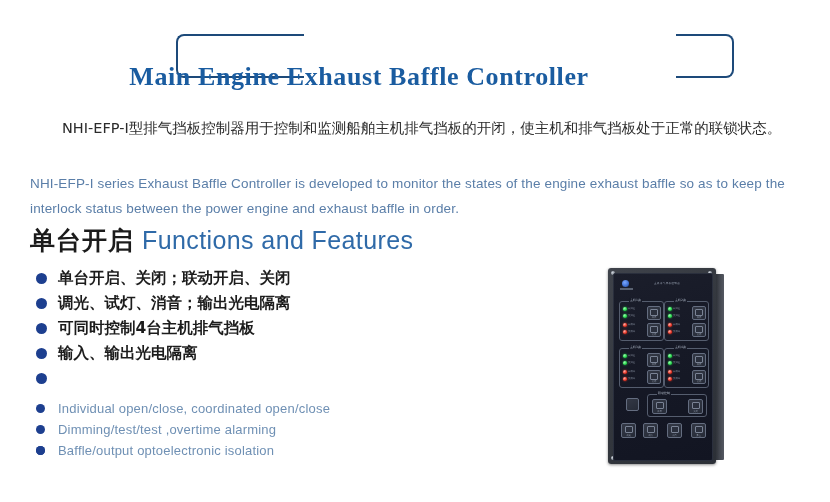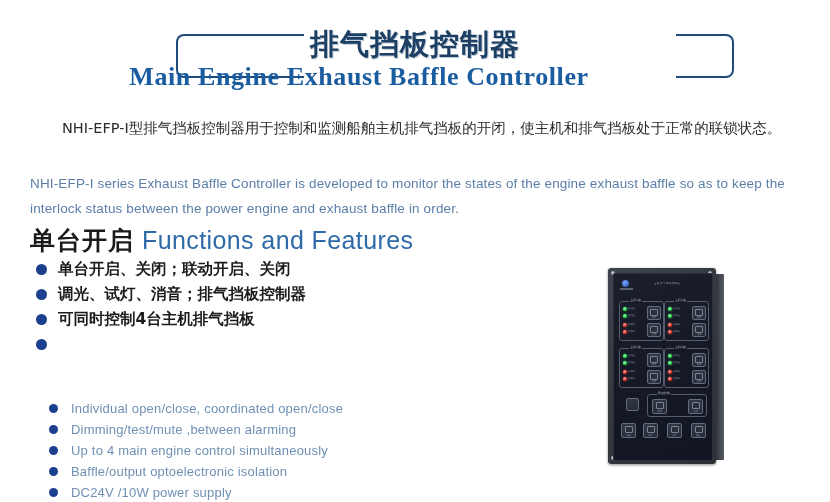--- a/index.html
+++ b/index.html
@@ -137,37 +137,37 @@
   }
   ul.bullets li .dot {
     position: absolute;
     left: 6px;
     border-radius: 50%;
     background: #1d3f8f;
   }
 
   #list-cn {
     left: 30px;
-    top: 257px;
+    top: 266px;
   }
   #list-cn li {
     font-family: "DejaVu Sans", "Liberation Sans", sans-serif;
     font-size: 15.5px;
     line-height: 25px;
     color: #1c1c1c;
     font-weight: bold;
   }
   #list-cn li .dot {
     width: 11px;
     height: 11px;
     top: 7px;
   }
 
   #list-en {
-    left: 43px;
+    left: 30px;
     top: 398px;
   }
   #list-en li {
     font-size: 13px;
     line-height: 21px;
     color: #6f90b4;
     letter-spacing: 0.2px;
   }
   #list-en li .dot {
     width: 9px;
@@ -345,44 +345,43 @@
     border-radius: 2px;
     background: linear-gradient(150deg, #333845 0%, #262b37 100%);
   }
 </style>
 </head>
 <body>
 
 <div id="header">
   <div class="bracket" id="bracket-left"></div>
   <div class="bracket" id="bracket-right"></div>
-  <div id="title-cn">排气挡板控制器</div>
   <div id="title-en">Main Engine Exhaust Baffle Controller</div>
 </div>
 
 <p id="intro-cn">NHI-EFP-Ⅰ型排气挡板控制器用于控制和监测船舶主机排气挡板的开闭，使主机和排气挡板处于正常的联锁状态。</p>
 <p id="intro-en">NHI-EFP-I series Exhaust Baffle Controller is developed to monitor the states of the engine exhaust baffle so as to keep the interlock status between the power engine and exhaust baffle in order.</p>
 
 <div id="section-heading">
   <span class="cn">单台开启</span><span class="en">Functions and Features</span>
 </div>
 
 <ul class="bullets" id="list-cn">
   <li><span class="dot"></span><span>单台开启、关闭；联动开启、关闭</span></li>
-  <li><span class="dot"></span><span>调光、试灯、消音；排气挡板控制器</span></li>
+  <li><span class="dot"></span><span>调光、试灯、消音；输出光电隔离</span></li>
   <li><span class="dot"></span><span>可同时控制4台主机排气挡板</span></li>
+  <li><span class="dot"></span><span>输入、输出光电隔离</span></li>
   <li><span class="dot"></span></li>
 </ul>
 
 <ul class="bullets" id="list-en">
   <li><span class="dot"></span><span>Individual open/close, coordinated open/close</span></li>
-  <li><span class="dot"></span><span>Dimming/test/mute ,between alarming</span></li>
-  <li><span class="dot"></span><span>Up to 4 main engine control simultaneously</span></li>
+  <li><span class="dot"></span><span>Dimming/test/test ,overtime alarming</span></li>
+  <li><span class="dot"></span></li>
   <li><span class="dot"></span><span>Baffle/output optoelectronic isolation</span></li>
-  <li><span class="dot"></span><span>DC24V /10W power supply</span></li>
 </ul>
 
 <div id="product">
   <div id="device-side"></div>
   <div id="device-faceplate">
     <div class="corner-screw" style="left:3px;  top:3px;"></div>
     <div class="corner-screw" style="left:100px; top:3px;"></div>
     <div class="corner-screw" style="left:3px;  top:188px;"></div>
     <div class="corner-screw" style="left:100px; top:188px;"></div>
 

